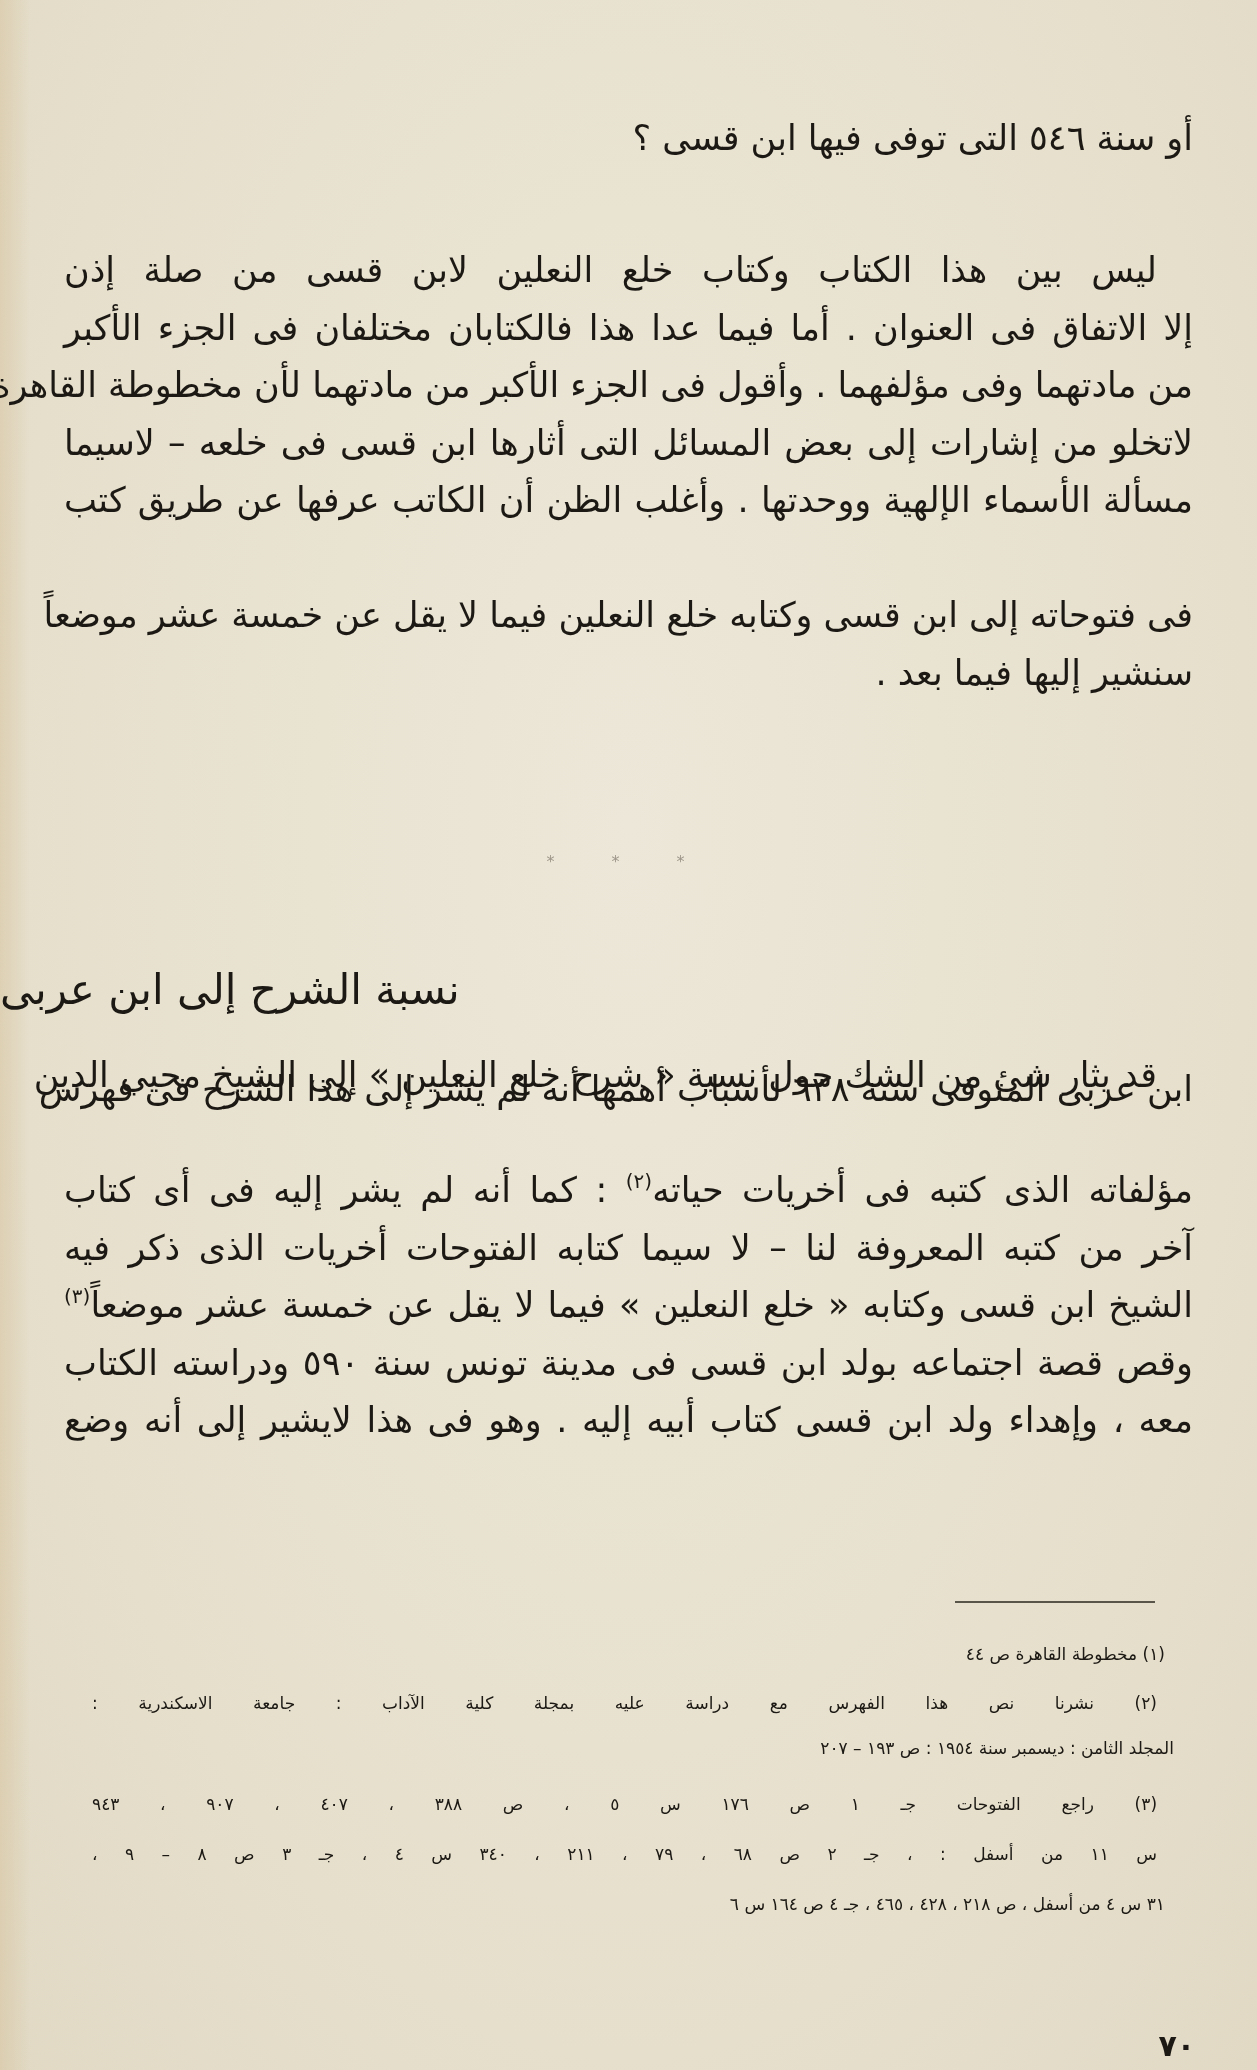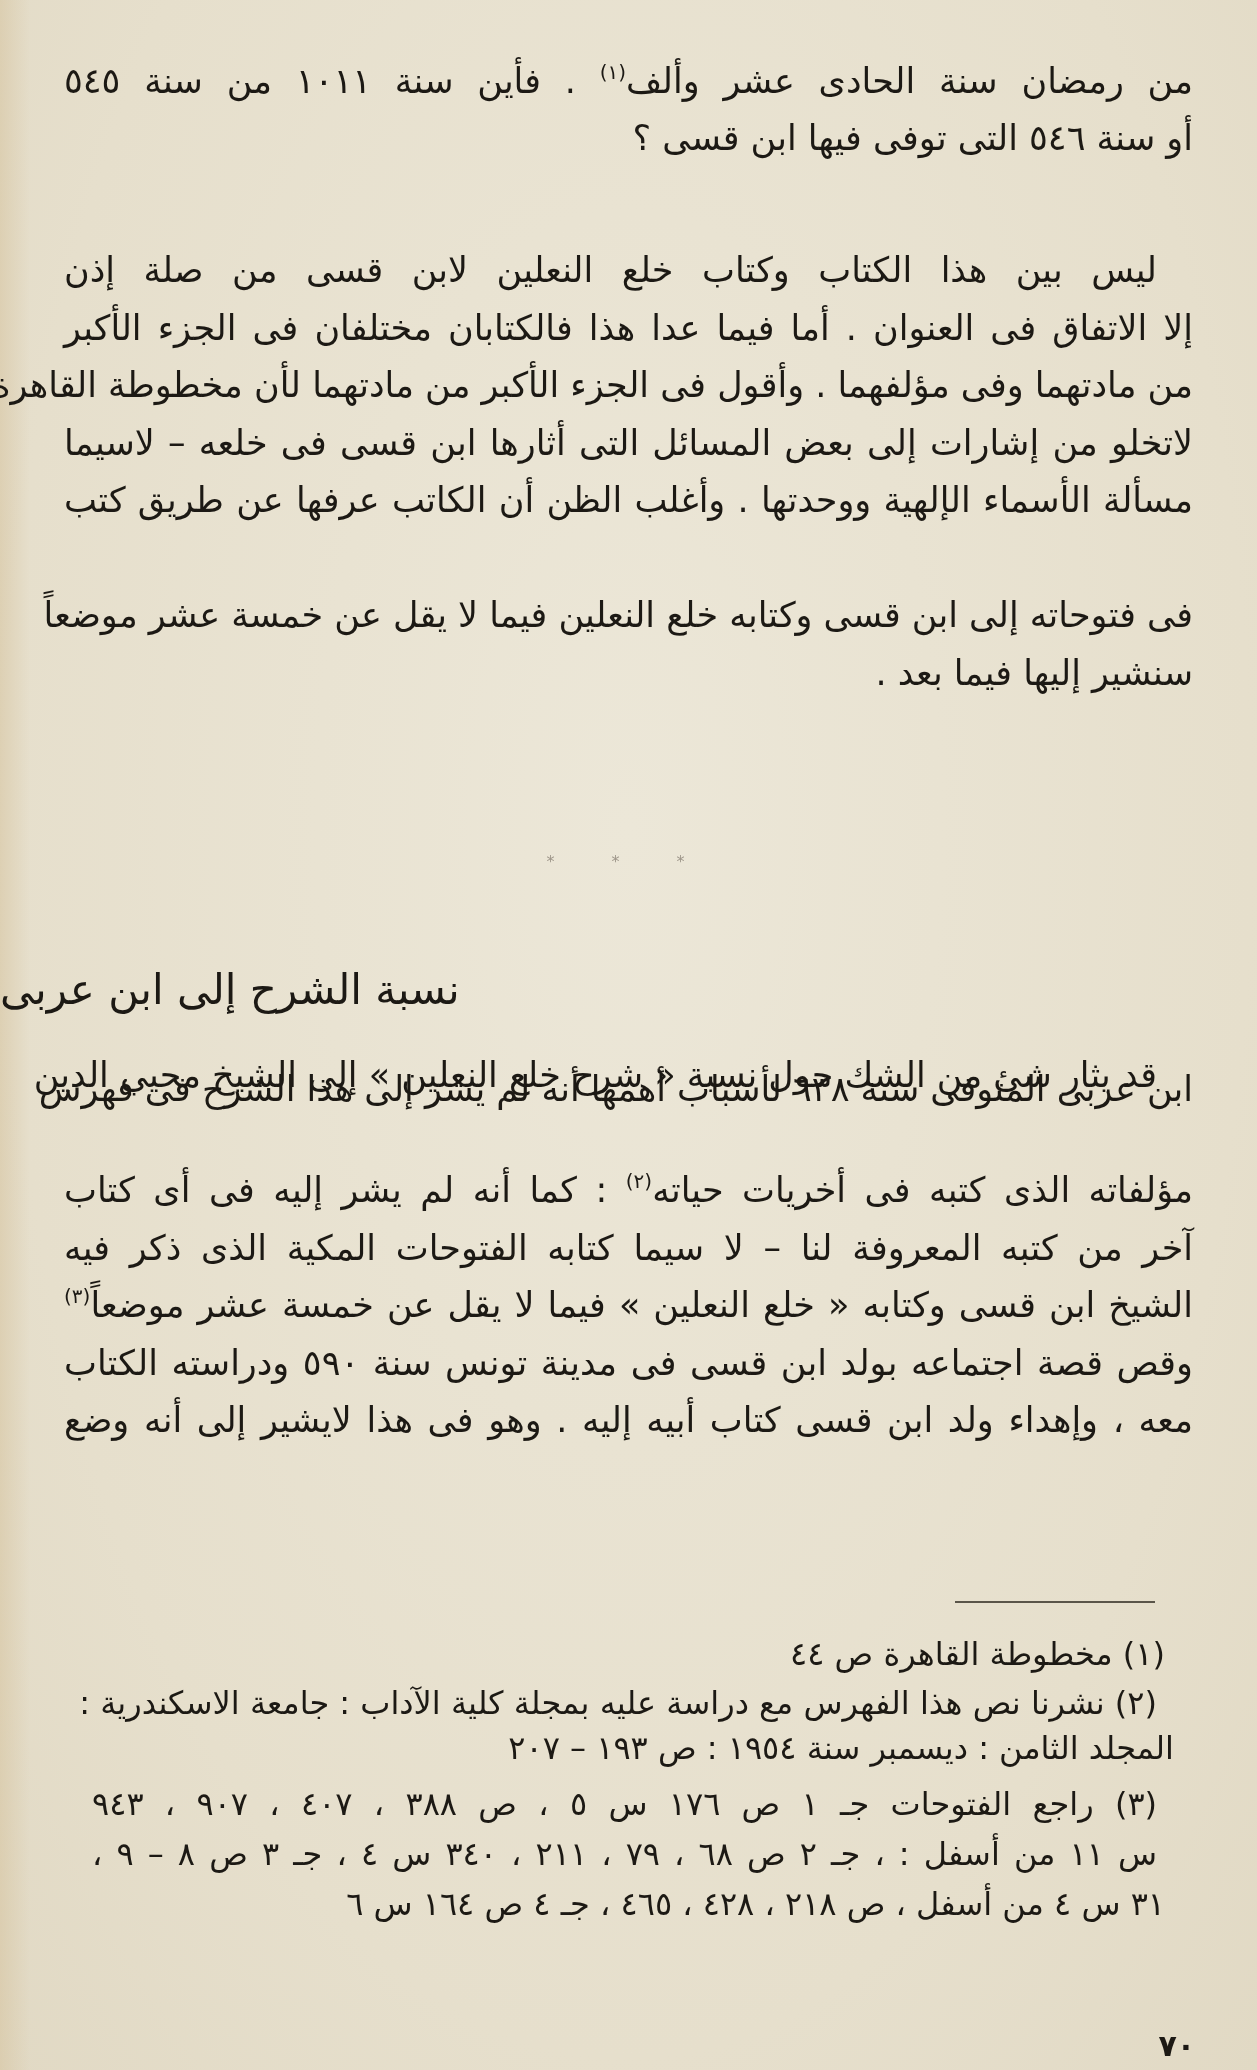--- a/index.html
+++ b/index.html
@@ -71,21 +71,21 @@
     .fn-rule {
       position: absolute;
       top: 1601px;
       left: 955px;
       width: 200px;
       height: 2px;
       background: #5a5549;
     }
     .fn {
       position: absolute;
-      font-size: 32px;
+      font-size: 17px;
       line-height: 36px;
       white-space: nowrap;
       direction: rtl;
     }
     .fn.full {
       right: 100px;
       width: 1065px;
       text-align: justify;
       text-align-last: justify;
     }
@@ -112,39 +112,38 @@
       line-height: 36px;
       font-weight: bold;
       direction: rtl;
     }
   </style>
 </head>
 <body>
 
 <div class="page">
 
-  <div class="line" style="top:56px;"><span>من رمضان سنة الحادى عشر وألف</span><sup>(١)</sup> <span>. فأين سنة ١٠١١ من سنة ٥٤٥</span></div>
   <div class="line last" style="top:113px;">أو سنة ٥٤٦ التى توفى فيها ابن قسى ؟</div>
 
   <div class="line indent" style="top:245px;">ليس بين هذا الكتاب وكتاب خلع النعلين لابن قسى من صلة إذن</div>
   <div class="line" style="top:303px;">إلا الاتفاق فى العنوان . أما فيما عدا هذا فالكتابان مختلفان فى الجزء الأكبر</div>
   <div class="line" style="top:360px;">من مادتهما وفى مؤلفهما . وأقول فى الجزء الأكبر من مادتهما لأن مخطوطة القاهرة</div>
   <div class="line" style="top:418px;">لاتخلو من إشارات إلى بعض المسائل التى أثارها ابن قسى فى خلعه – لاسيما</div>
   <div class="line" style="top:475px;">مسألة الأسماء الإلهية ووحدتها . وأغلب الظن أن الكاتب عرفها عن طريق كتب</div>
   <div class="line last" style="top:648px;">سنشير إليها فيما بعد .</div>
   <div class="line" style="top:590px;">فى فتوحاته إلى ابن قسى وكتابه خلع النعلين فيما لا يقل عن خمسة عشر موضعاً</div>
 
   <div class="stars">* * *</div>
 
   <div class="heading">نسبة الشرح إلى ابن عربى</div>
 
   <div class="line indent" style="top:1050px;">قد يثار شئ من الشك حول نسبة « شرح خلع النعلين » إلى الشيخ محيي الدين</div>
   <div class="line" style="top:1064px;">ابن عربى المتوفى سنة ٦٣٨ لأسباب أهمها أنه لم يشر إلى هذا الشرح فى فهرس</div>
   <div class="line" style="top:1165px;"><span>مؤلفاته الذى كتبه فى أخريات حياته</span><sup>(٢)</sup> <span>: كما أنه لم يشر إليه فى أى كتاب</span></div>
-  <div class="line" style="top:1223px;">آخر من كتبه المعروفة لنا – لا سيما كتابه الفتوحات المكية الذى ذكر فيه</div>
+  <div class="line" style="top:1223px;">آخر من كتبه المعروفة لنا – لا سيما كتابه الفتوحات أخريات الذى ذكر فيه</div>
   <div class="line" style="top:1280px;"><span>الشيخ ابن قسى وكتابه « خلع النعلين » فيما لا يقل عن خمسة عشر موضعاً</span><sup>(٣)</sup></div>
   <div class="line" style="top:1338px;">وقص قصة اجتماعه بولد ابن قسى فى مدينة تونس سنة ٥٩٠ ودراسته الكتاب</div>
   <div class="line" style="top:1395px;">معه ، وإهداء ولد ابن قسى كتاب أبيه إليه . وهو فى هذا لايشير إلى أنه وضع</div>
 
   <div class="fn-rule"></div>
 
   <div class="fn first" style="top:1636px;"><span>(١)</span> <span>مخطوطة القاهرة ص ٤٤</span></div>
 
   <div class="fn full" style="top:1685px;"><span>(٢)</span> <span>نشرنا نص هذا الفهرس مع دراسة عليه بمجلة كلية الآداب : جامعة الاسكندرية :</span></div>
   <div class="fn cont" style="top:1730px;">المجلد الثامن : ديسمبر سنة ١٩٥٤ : ص ١٩٣ – ٢٠٧</div>

